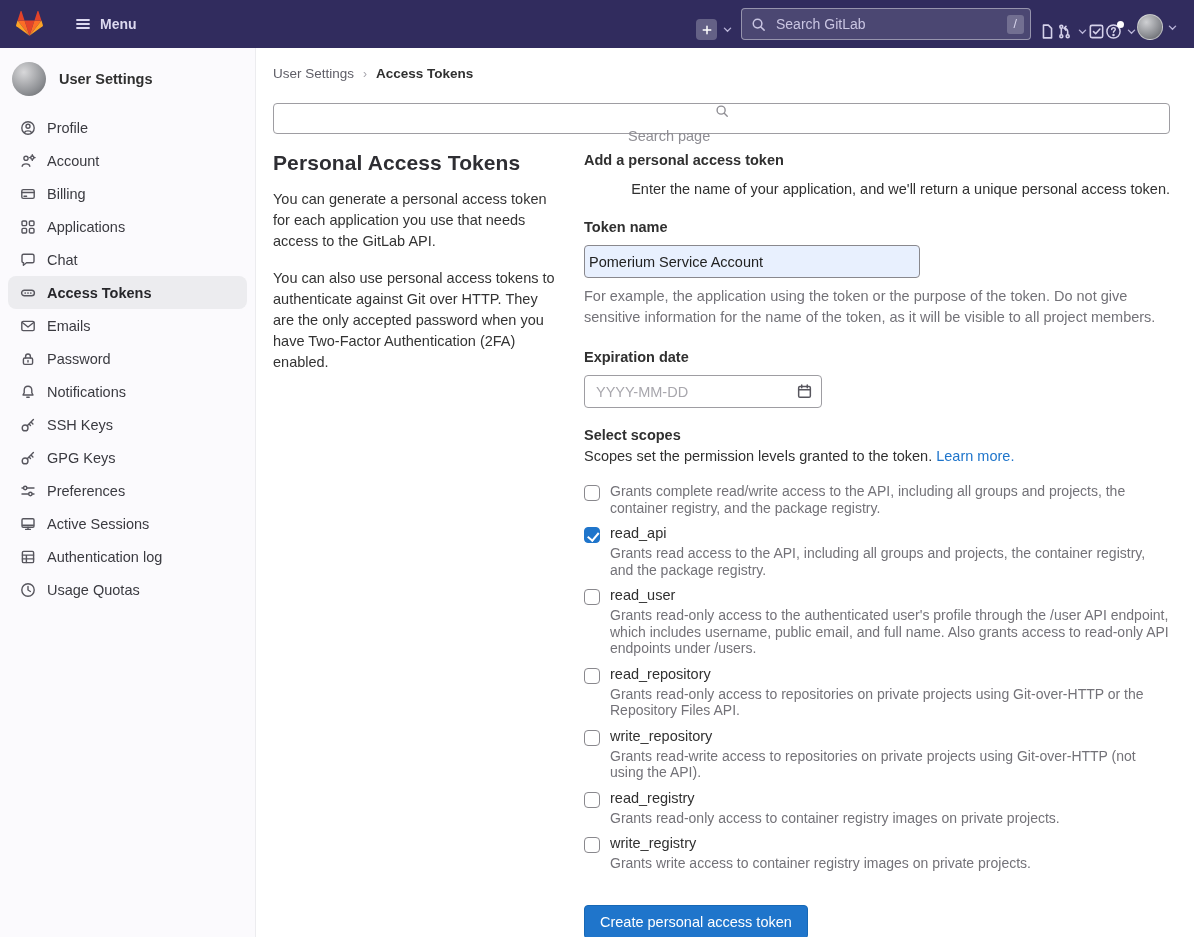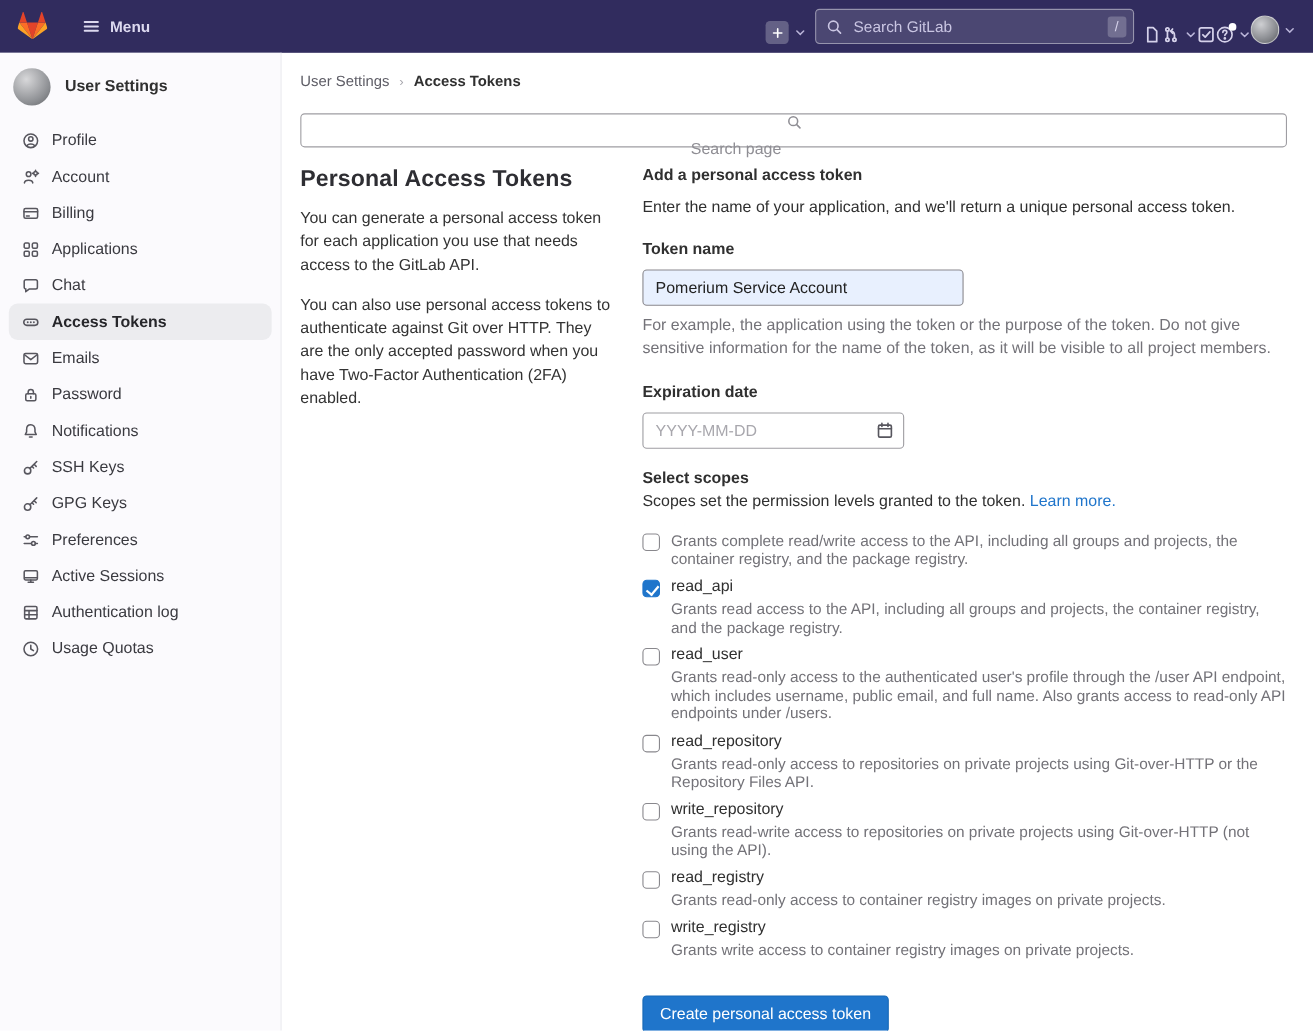--- a/index.html
+++ b/index.html
@@ -92,25 +92,25 @@
   .page-search input {
     flex:1; border:none; outline:none; font-size:14.5px; color:#303030; font-family:inherit; background:transparent;
   }
   .page-search input::placeholder { color:#8f8e94; }
 
   .content { display:grid; grid-template-columns:287px 1fr; column-gap:24px; margin-top:17px; }
   .left-col h1 { font-size:21px; font-weight:700; margin:0 0 14px; color:#2e2e33; letter-spacing:.1px; }
   .left-col p { font-size:14.5px; line-height:20.8px; margin:0 0 17px; color:#333; }
 
   .sec-title { font-weight:700; font-size:14.5px; margin:1px 0 13px; }
-  .sec-desc { font-size:14.5px; margin:0 0 22px; }
+  .sec-desc { font-size:14.5px; margin:0 0 22px;text-align:right; }
   .field-label { font-weight:700; font-size:14.5px; margin:0 0 10px; }
   .token-input {
-    width:292px; height:33px; border:1px solid #89888d; border-radius:4px;
-    background:#e8f0fe; padding:0 11px; font-size:14.5px; color:#222;
+    width:336px; height:33px; border:1px solid #89888d; border-radius:4px;
+    background:#e8f0fe; padding:0 4px; font-size:14.5px; color:#222;
     font-family:inherit; display:block; outline:none;
   }
   .help { color:#737278; font-size:14.5px; line-height:21px; margin:8px 0 21px; max-width:586px; }
   .date-wrap { position:relative; width:238px; margin-bottom:19px; }
   .date-input {
     width:100%; height:33px; border:1px solid #9e9da2; border-radius:4px;
     padding:0 34px 0 11px; font-size:14.5px; color:#303030; font-family:inherit; outline:none;
   }
   .date-input::placeholder { color:#a8a7ad; }
   .cal-btn {

